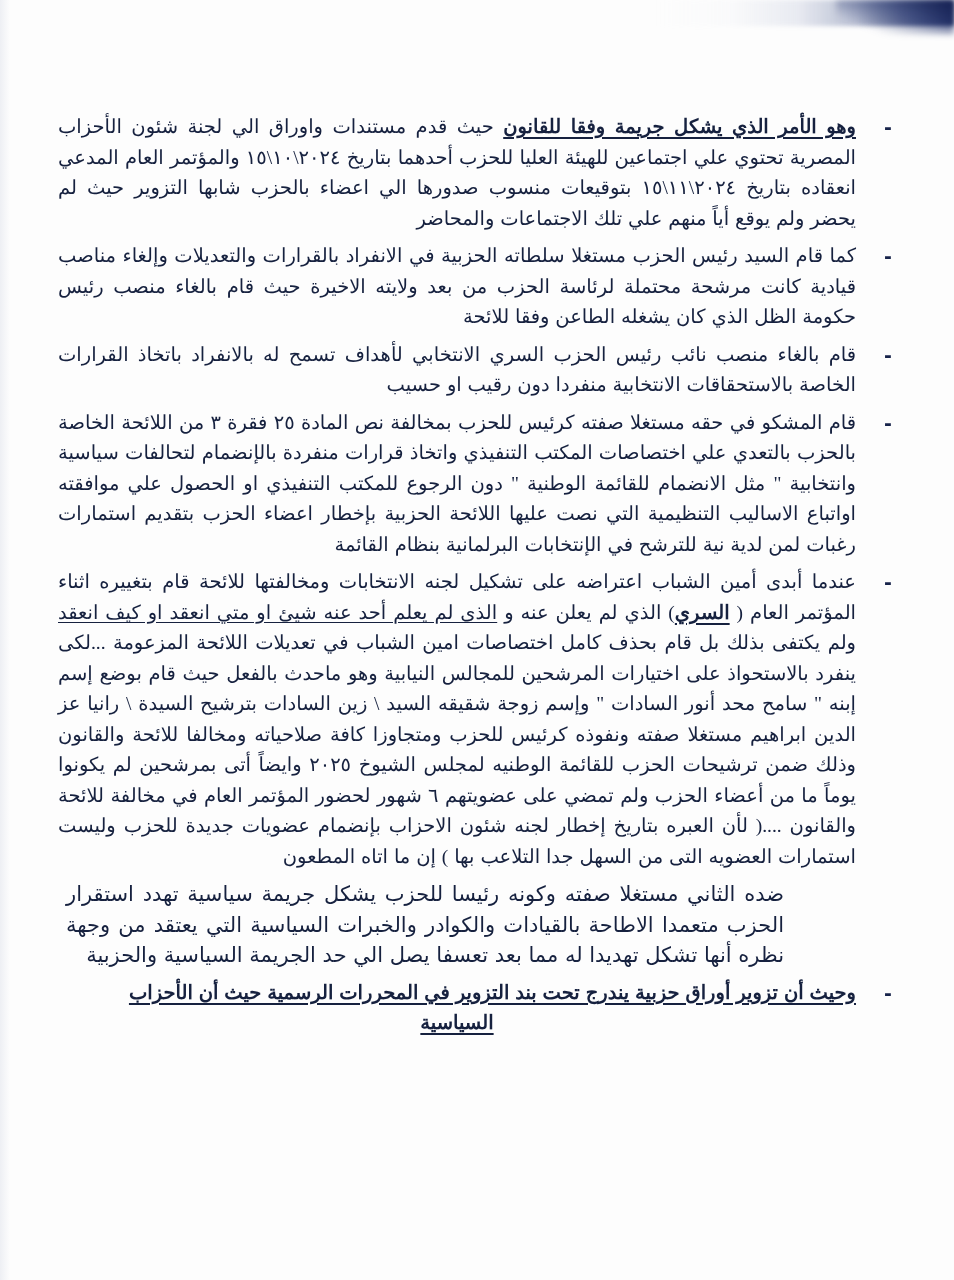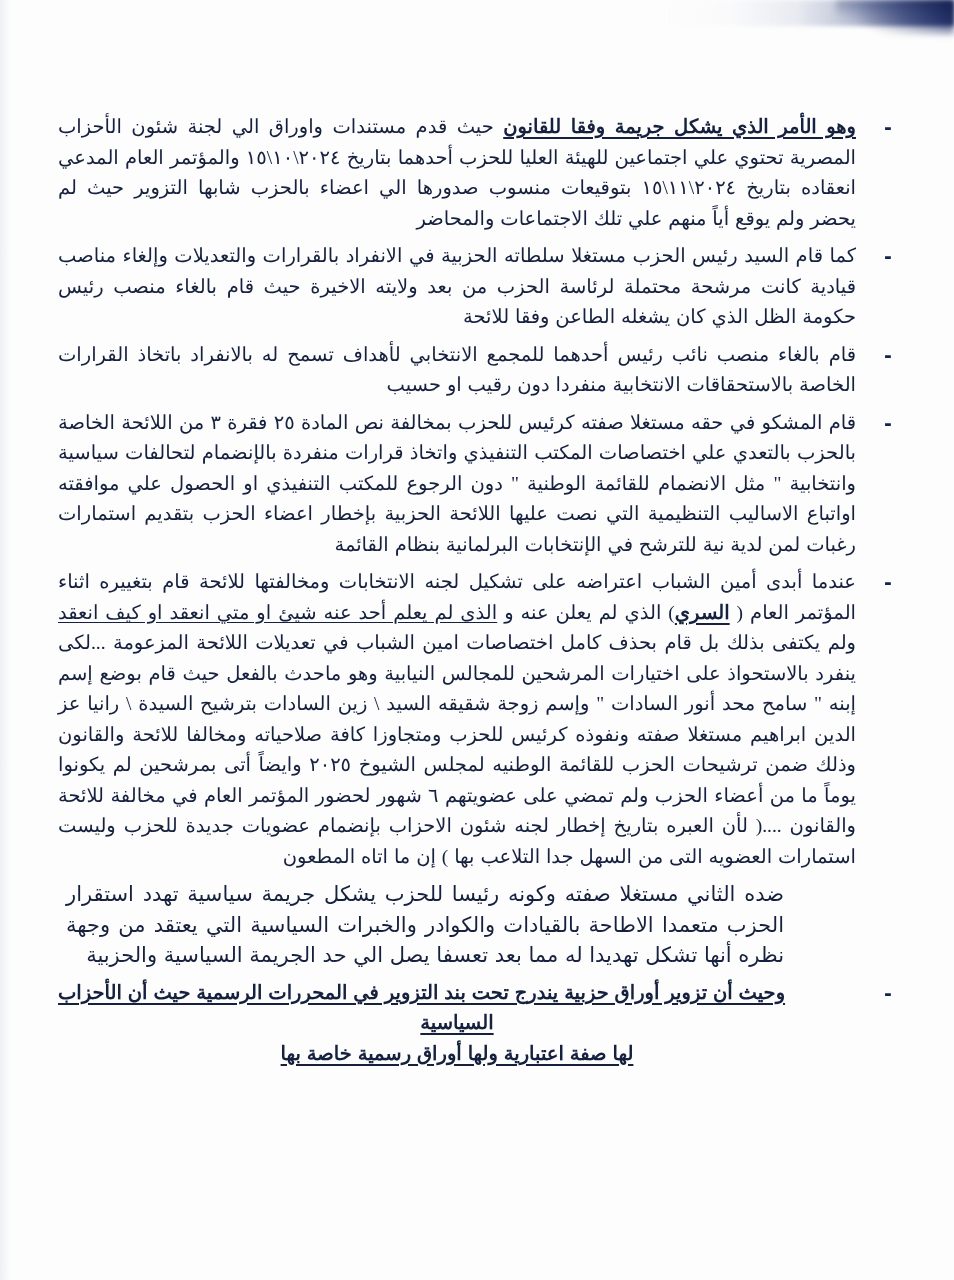--- a/index.html
+++ b/index.html
@@ -132,40 +132,39 @@
       <div class="ctext"><span class="bu">وهو الأمر الذي يشكل جريمة وفقا للقانون</span><span> حيث قدم مستندات واوراق الي لجنة شئون الأحزاب المصرية تحتوي علي اجتماعين للهيئة العليا للحزب أحدهما بتاريخ ٢٠٢٤\١٠\١٥ والمؤتمر العام المدعي انعقاده بتاريخ ٢٠٢٤\١١\١٥ بتوقيعات منسوب صدورها الي اعضاء بالحزب شابها التزوير حيث لم يحضر ولم يوقع أياً منهم علي تلك الاجتماعات والمحاضر</span></div>
     </div>
 
     <div class="clause">
       <div class="marker">-</div>
       <div class="ctext">كما قام السيد رئيس الحزب مستغلا سلطاته الحزبية في الانفراد بالقرارات والتعديلات وإلغاء مناصب قيادية كانت مرشحة محتملة لرئاسة الحزب من بعد ولايته الاخيرة حيث قام بالغاء منصب رئيس حكومة الظل الذي كان يشغله الطاعن وفقا للائحة</div>
     </div>
 
     <div class="clause">
       <div class="marker">-</div>
-      <div class="ctext">قام بالغاء منصب نائب رئيس أحدهما للمجمع الانتخابي لأهداف تسمح له بالانفراد باتخاذ القرارات الخاصة بالاستحقاقات الانتخابية منفردا دون رقيب او حسيب</div>
+      <div class="ctext">قام بالغاء منصب نائب رئيس الحزب السري الانتخابي لأهداف تسمح له بالانفراد باتخاذ القرارات الخاصة بالاستحقاقات الانتخابية منفردا دون رقيب او حسيب</div>
     </div>
 
     <div class="clause">
       <div class="marker">-</div>
       <div class="ctext">قام المشكو في حقه مستغلا صفته كرئيس للحزب بمخالفة نص المادة ٢٥ فقرة ٣ من اللائحة الخاصة بالحزب بالتعدي علي اختصاصات المكتب التنفيذي واتخاذ قرارات منفردة بالإنضمام لتحالفات سياسية وانتخابية " مثل الانضمام للقائمة الوطنية " دون الرجوع للمكتب التنفيذي او الحصول علي موافقته اواتباع الاساليب التنظيمية التي نصت عليها اللائحة الحزبية بإخطار اعضاء الحزب بتقديم استمارات رغبات لمن لدية نية للترشح في الإنتخابات البرلمانية بنظام القائمة</div>
     </div>
 
     <div class="clause">
       <div class="marker">-</div>
       <div class="ctext"><span>عندما أبدى أمين الشباب اعتراضه على تشكيل لجنه الانتخابات ومخالفتها للائحة قام بتغييره اثناء المؤتمر العام ( </span><span class="bu">السري</span><span>) الذي لم يعلن عنه و </span><span class="u">الذى لم يعلم أحد عنه شيئ او متي انعقد او كيف انعقد</span><span> ولم يكتفى بذلك بل قام بحذف كامل اختصاصات امين الشباب في تعديلات اللائحة المزعومة ...لكى ينفرد بالاستحواذ على اختيارات المرشحين للمجالس النيابية وهو ماحدث بالفعل حيث قام بوضع إسم إبنه " سامح محد أنور السادات " وإسم زوجة شقيقه السيد \ زين السادات بترشيح السيدة \ رانيا عز الدين ابراهيم مستغلا صفته ونفوذه كرئيس للحزب ومتجاوزا كافة صلاحياته ومخالفا للائحة والقانون وذلك ضمن ترشيحات الحزب للقائمة الوطنيه لمجلس الشيوخ ٢٠٢٥ وايضاً أتى بمرشحين لم يكونوا يوماً ما من أعضاء الحزب ولم تمضي على عضويتهم ٦ شهور لحضور المؤتمر العام في مخالفة للائحة والقانون ....( لأن العبره بتاريخ إخطار لجنه شئون الاحزاب بإنضمام عضويات جديدة للحزب وليست استمارات العضويه التى من السهل جدا التلاعب بها ) إن ما اتاه المطعون</span></div>
     </div>
 
     <div class="para indent-inline">ضده الثاني مستغلا صفته وكونه رئيسا للحزب يشكل جريمة سياسية تهدد استقرار الحزب متعمدا الاطاحة بالقيادات والكوادر والخبرات السياسية التي يعتقد من وجهة نظره أنها تشكل تهديدا له مما بعد تعسفا يصل الي حد الجريمة السياسية والحزبية</div>
 
     <div class="clause">
       <div class="marker">-</div>
-      <div class="ctext" style="text-align:left; text-align-last:center;">
+      <div class="ctext" style="text-align:right; text-align-last:center;">
         <span class="bu">وحيث أن تزوير أوراق حزبية يندرج تحت بند التزوير في المحررات الرسمية حيث أن الأحزاب السياسية</span><br>
-        <span class="bu">لها صفة اعتبارية ولها أوراق رسمية خاصة بها</span>
       </div>
     </div>
 
 
     <div class="spacer-md"></div>
 
   </div>
 </div>
 
 </body></html>

